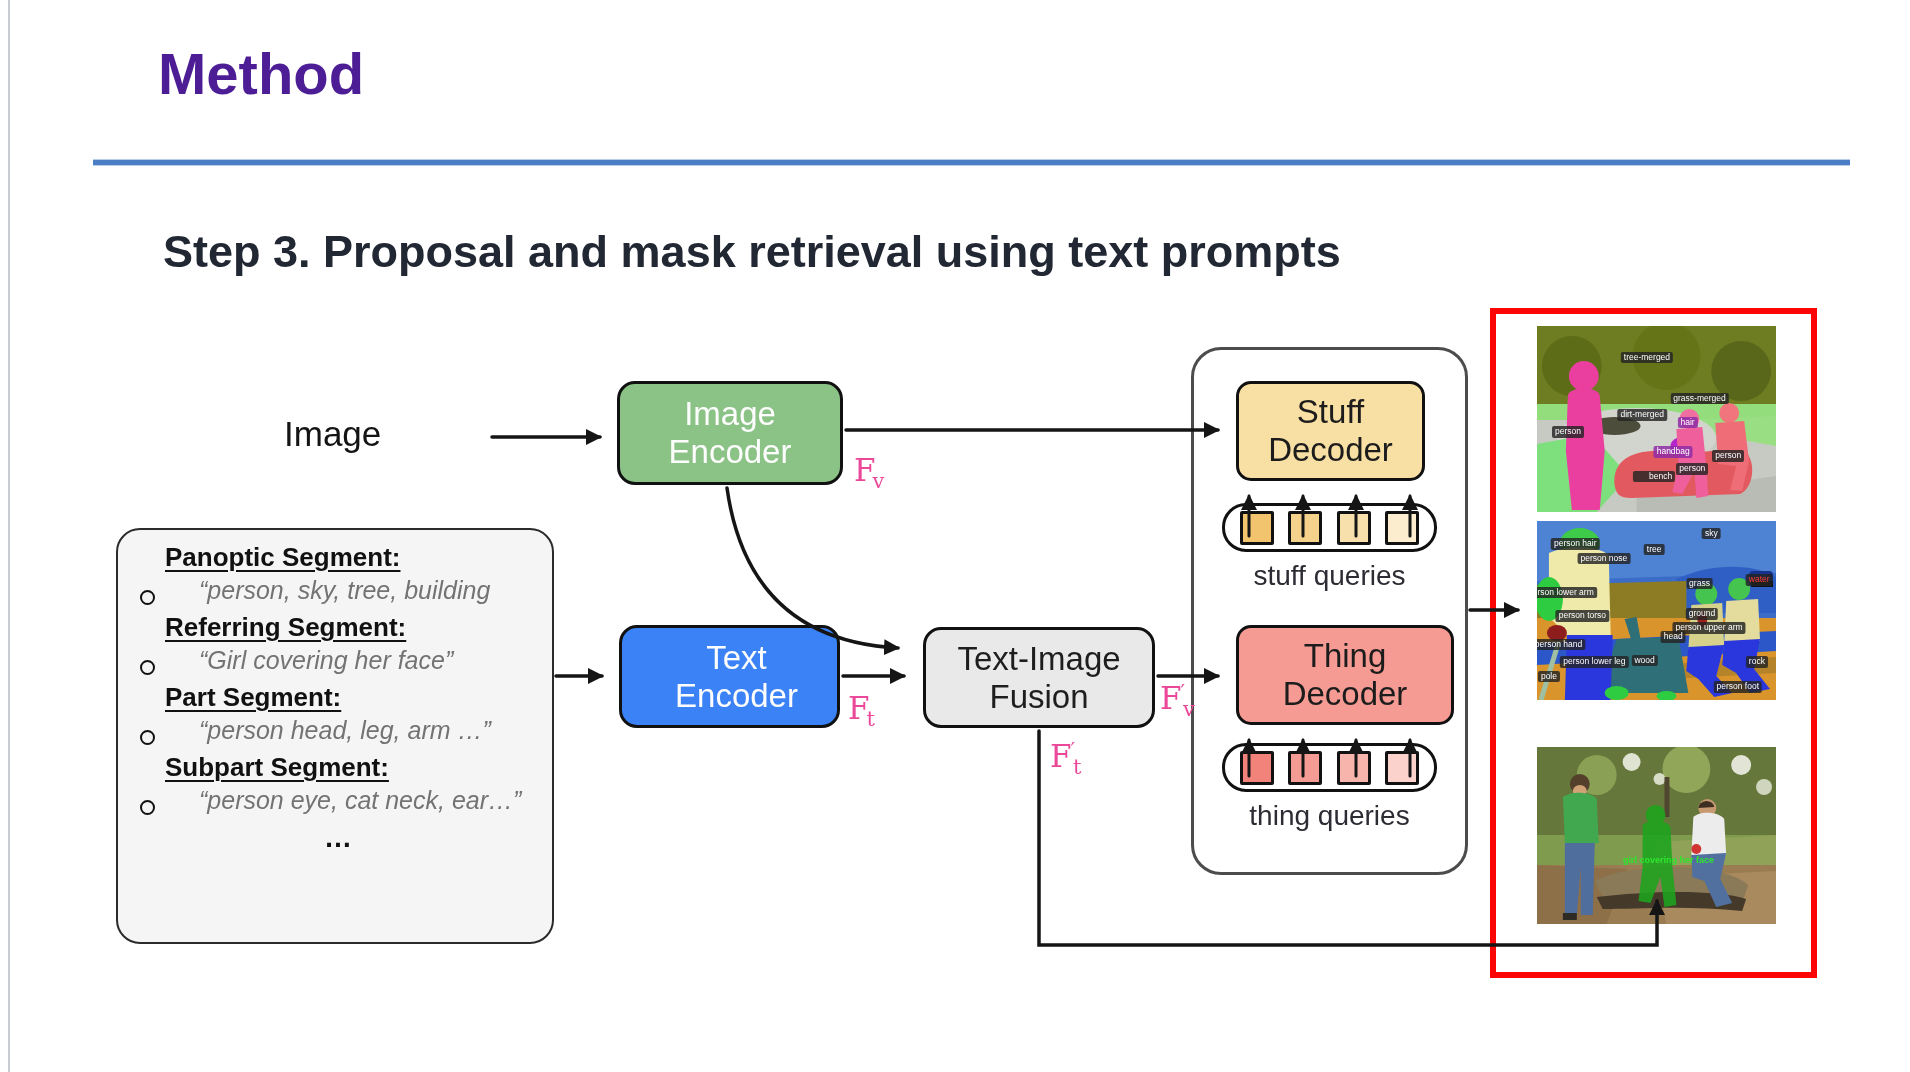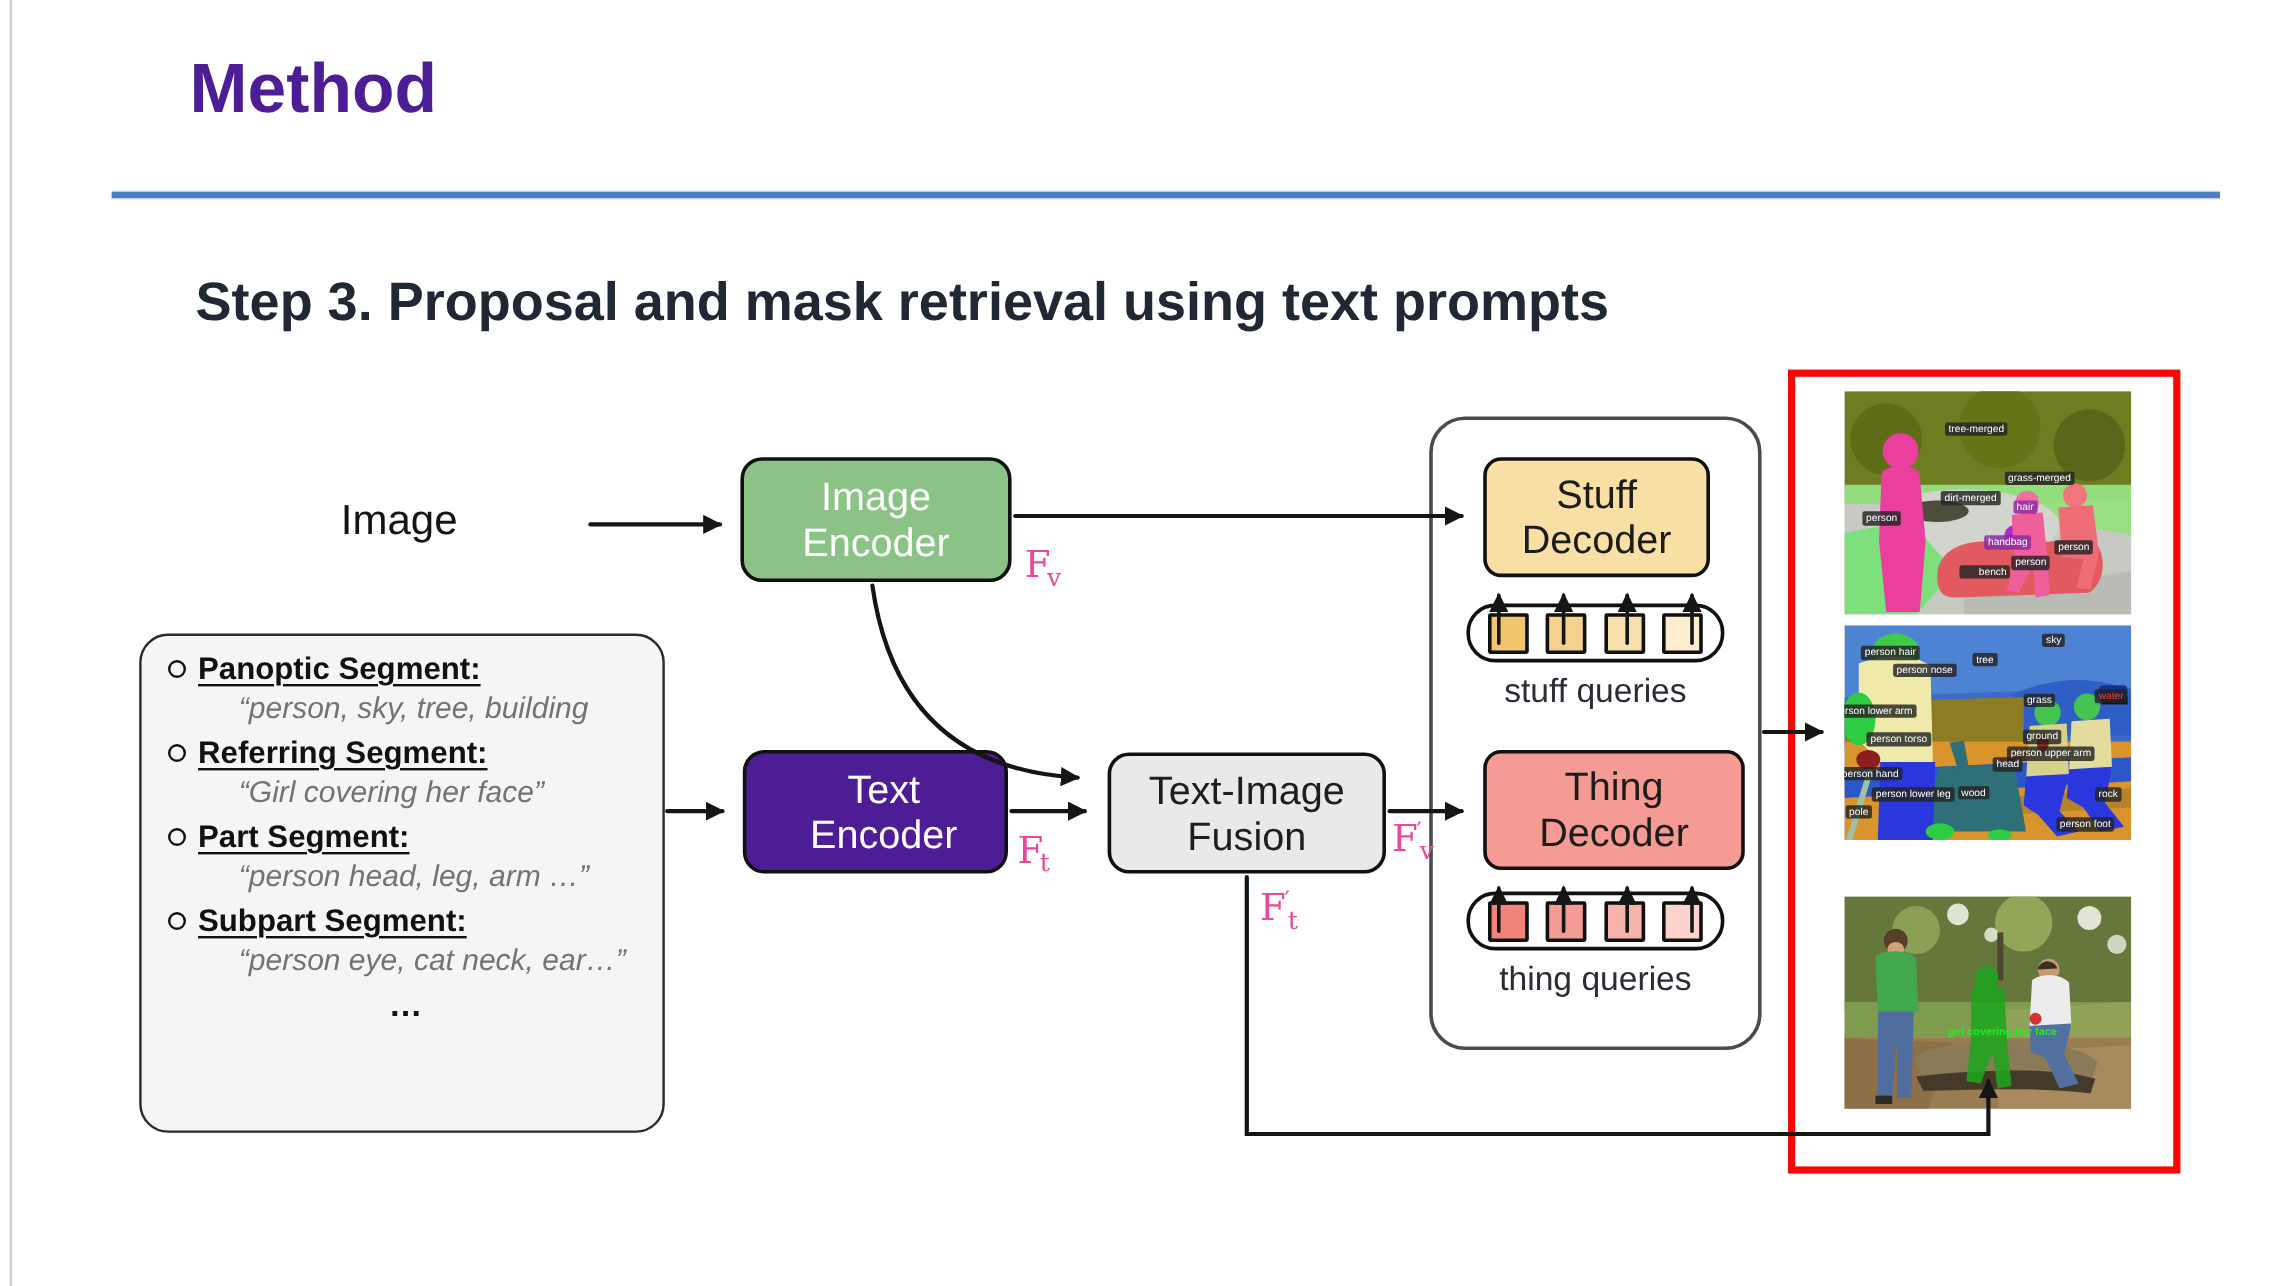--- a/index.html
+++ b/index.html
@@ -11,42 +11,42 @@
   .rule{position:absolute;left:93px;top:159px;width:1757px;height:7px;
         background:linear-gradient(#b9cdeb 0 1px,#4c7ec6 1px 6px,#b9cdeb 6px 7px);}
   .subtitle{position:absolute;left:163px;top:226px;font-size:45px;font-weight:700;
             color:#222833;margin:0;}
   
   .node-label{position:absolute;font-size:35px;color:#141414;}
   .box{position:absolute;display:flex;flex-direction:column;align-items:center;
        justify-content:center;border:3px solid #111;border-radius:18px;
        font-size:33px;line-height:1.14;text-align:center;box-sizing:border-box;z-index:2;}
   .box.green{background:#8bc386;color:#fdfdfd;}
-  .box.blue{background:#4c1d95;color:#fdfdfd;padding-left:14px;}
+  .box.blue{background:#3b82f6;color:#fdfdfd;padding-left:14px;}
   .box.gray{background:#e9e9e9;color:#1e1e1e;}
   .box.stuff{background:#f8dfa3;color:#1c1c1c;border-radius:15px;}
   .box.thing{background:#f59b93;color:#1c1c1c;border-radius:15px;}
   .container-box{position:absolute;left:1191px;top:347px;width:277px;height:528px;
        border:3px solid #4c4c4c;border-radius:30px;background:#fff;box-sizing:border-box;z-index:1;}
   .qstrip{position:absolute;width:215px;height:49px;border:3px solid #111;border-radius:24px;
        background:#fff;box-sizing:border-box;display:flex;align-items:center;
        justify-content:space-around;padding:0 8px;z-index:2;}
   .qsq{width:34px;height:34px;border:3px solid #111;border-radius:2px;box-sizing:border-box;}
   .qlabel{position:absolute;left:1191px;width:277px;text-align:center;font-size:28px;
        color:#2c2c34;z-index:2;}
   .math{position:absolute;font-family:"DejaVu Serif","Liberation Serif",serif;
         font-size:31px;color:#ec4899;z-index:3;}
   .math sub{font-size:21px;vertical-align:-7px;margin-left:-2px;}
   .math sup{font-size:20px;vertical-align:10px;margin-left:-1px;}
   
   .prompt{position:absolute;left:116px;top:528px;width:438px;height:416px;
        background:#f5f5f5;border:2.5px solid #2b2b2b;border-radius:24px;box-sizing:border-box;
        padding:12px 14px 8px 22px;z-index:2;}
   .prompt-title{text-align:center;font-size:30px;font-weight:700;color:#111;margin-bottom:8px;}
-  .pi{display:flex;align-items:flex-start;margin-bottom:7px;}
+  .pi{display:flex;align-items:flex-end;margin-bottom:7px;}
   .dot{flex:none;width:11px;height:11px;border:2.5px solid #111;border-radius:50%;
        margin:8px 10px 0 0;}
   .pi-header{font-size:26px;font-weight:700;color:#111;
        text-decoration:underline;text-decoration-thickness:2px;text-underline-offset:4px;}
   .pi-example{font-size:25px;font-style:italic;color:#737373;padding:3px 0 0 34px;}
   .prompt-ellipsis{text-align:center;font-size:28px;font-weight:700;color:#111;letter-spacing:2px;}
   
   .result-panel{position:absolute;left:1490px;top:308px;width:327px;height:670px;
        border:6px solid #fb0505;background:#fff;box-sizing:border-box;z-index:1;}
   .fig{position:absolute;left:41px;width:239px;overflow:hidden;background:#ddd;}

